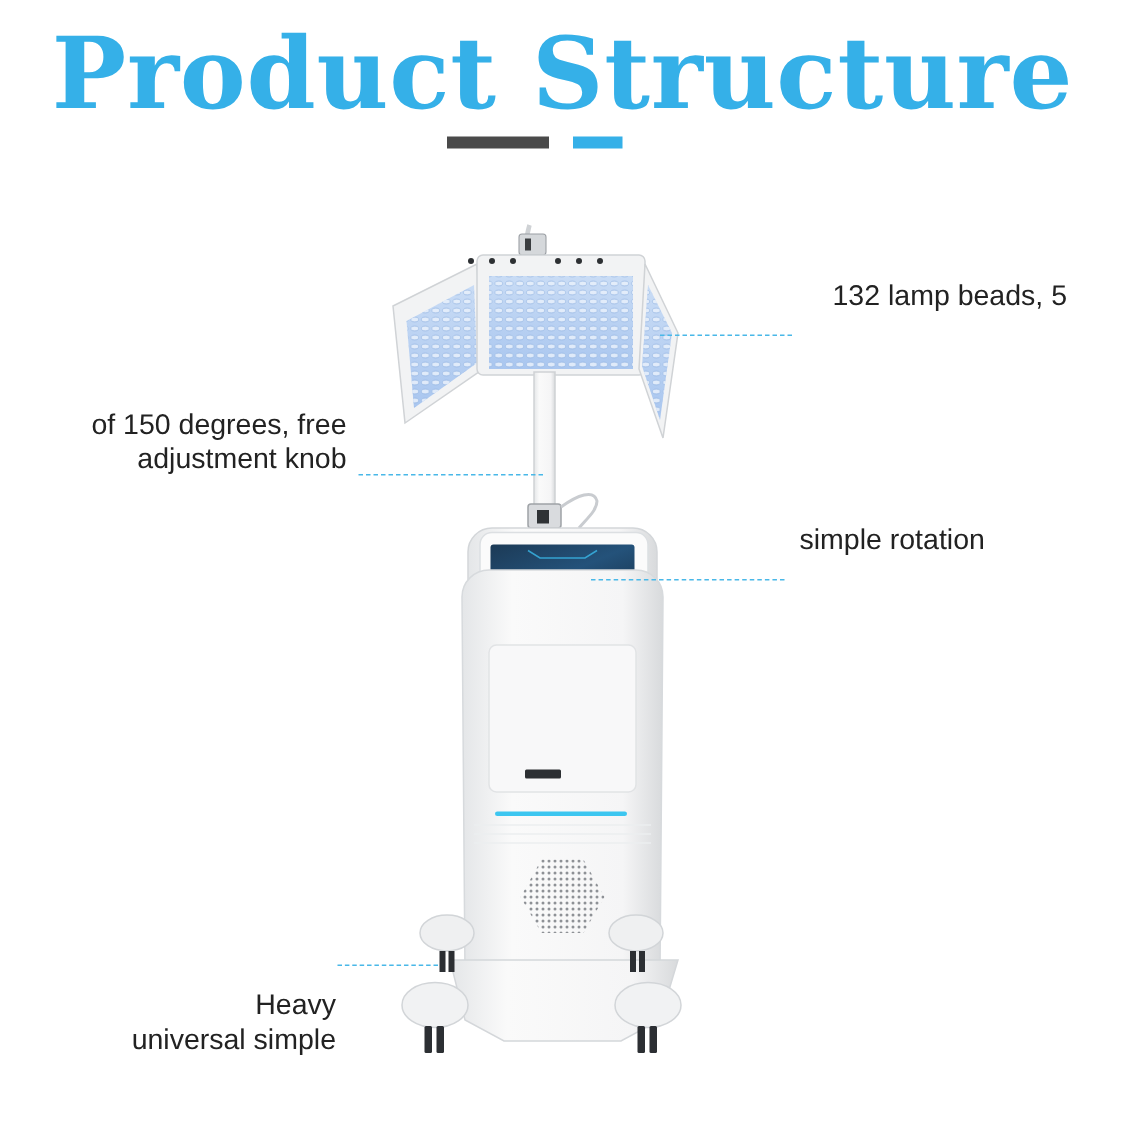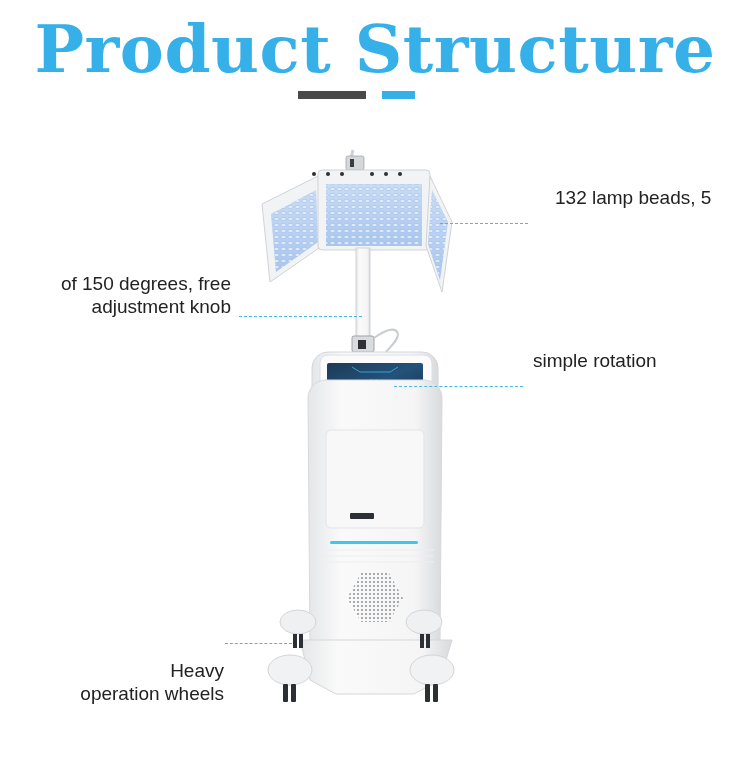--- a/index.html
+++ b/index.html
@@ -126,15 +126,15 @@
 </div>
 <div class="leader" style="left:239px;top:316px;width:123px;"></div>
 
 <div class="label" style="left:533px;top:350px;">
   <span class="ln">simple rotation</span>
 </div>
 <div class="leader" style="left:394px;top:386px;width:129px;"></div>
 
 <div class="label right-al" style="right:526px;top:622px;margin-top:38px;">
   <span class="ln">Heavy</span>
-  <span class="ln">operation wheels</span>
+  <span class="ln">universal simple</span>
 </div>
 <div class="leader" style="left:225px;top:643px;width:67px;"></div>
 
 </body></html>

